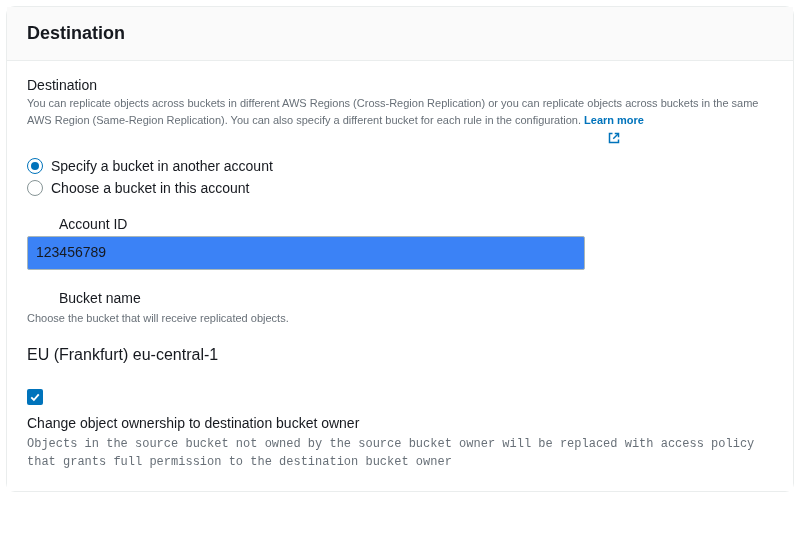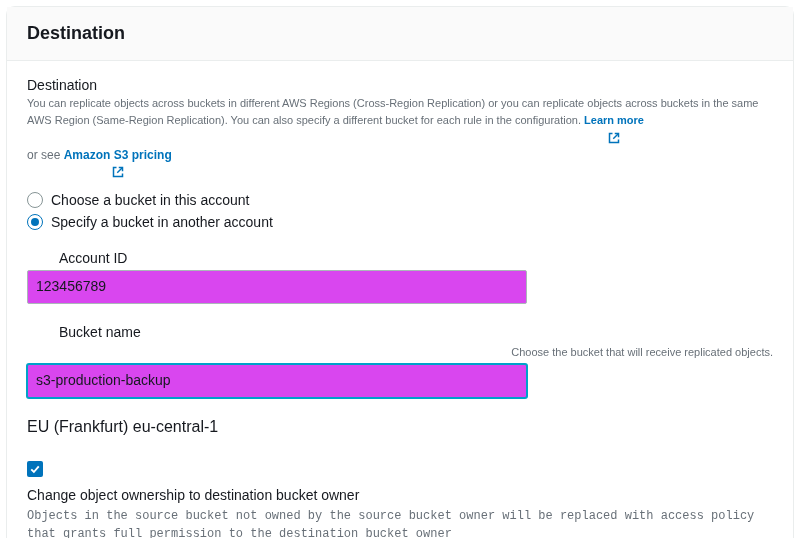--- a/index.html
+++ b/index.html
@@ -106,28 +106,28 @@
       margin-top: 20px;
     }
     .form-group-label {
       font-size: 14px;
       color: #16191f;
       margin-bottom: 4px;
       display: block;
       margin-left: 32px;
     }
     .text-input {
-      width: 500px;
+      width: 558px;
       max-width: 100%;
       padding: 6px 8px;
       font-size: 14px;
       color: #16191f;
       border: 1px solid #aab7b8;
       border-radius: 2px;
-      background: #d946ef;
+      background: #3b82f6;
       font-family: inherit;
       line-height: 1.4;
     }
     .text-input.focused {
       border: 1px solid #00a1c9;
       outline: none;
       box-shadow: 0 0 0 1px #00a1c9;
       caret-color: #16191f;
     }
     .readonly-value {
@@ -195,52 +195,41 @@
       <div class="help-text">
         <span>You can replicate objects across buckets in different AWS Regions (Cross-Region Replication) or you can replicate objects across buckets in the same AWS Region (Same-Region Replication). You can also specify a different bucket for each rule in the configuration. </span><a href="#" class="learn-more-link">
             <span>Learn more</span>
             <svg class="ext-icon" viewBox="0 0 16 16">
               <path d="M6 2H2v12h12v-4"></path>
               <path d="M9 2h5v5"></path>
               <path d="M14 2L7 9"></path>
             </svg>
           </a>
       </div>
-      <div class="or-see-line">
-        <span>or see </span><a href="#" class="inline-link">
-            <span>Amazon S3 pricing</span> 
-            <svg class="ext-icon" viewBox="0 0 16 16">
-              <path d="M6 2H2v12h12v-4"></path>
-              <path d="M9 2h5v5"></path>
-              <path d="M14 2L7 9"></path>
-            </svg>
-          </a>
-      </div>
     </div>
 
     <div class="radio-group">
+      <label class="radio-row">
+        <span class="radio selected"></span>
+        <span class="radio-label">Specify a bucket in another account</span>
+      </label>
       <label class="radio-row">
         <span class="radio"></span>
         <span class="radio-label">Choose a bucket in this account</span>
       </label>
-      <label class="radio-row">
-        <span class="radio selected"></span>
-        <span class="radio-label">Specify a bucket in another account</span>
-      </label>
     </div>
 
     <div class="form-group">
       <label class="form-group-label">Account ID</label>
       <input type="text" class="text-input" value="123456789" style="">
     </div>
 
     <div class="form-group">
       <label class="form-group-label">Bucket name</label>
-      <div class="help-text" style="margin-bottom:4px;text-align:right;">Choose the bucket that will receive replicated objects.</div>
-      <input type="text" class="text-input focused" value="s3-production-backup" style="">
+      <div class="help-text" style="margin-bottom:4px;">Choose the bucket that will receive replicated objects.</div>
     </div>
 
     <div class="form-group">
       <div class="readonly-value">EU (Frankfurt) eu-central-1</div>
     </div>
 
     <div class="checkbox-row">
       <span class="checkbox">
         <svg viewBox="0 0 16 16">
             <polyline points="3,8.5 6.5,12 13,4.5"></polyline>

